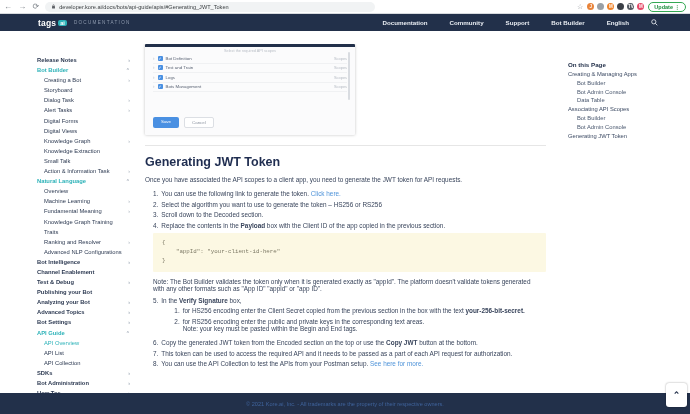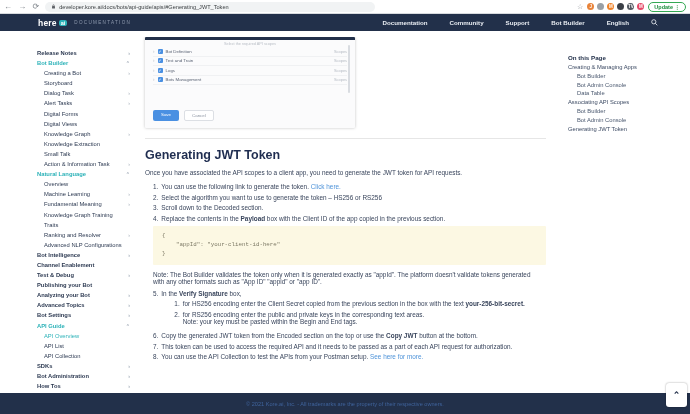--- a/index.html
+++ b/index.html
@@ -30,21 +30,21 @@
   .logo-kore { color:#fff; font-weight:bold; font-size:8.5px; letter-spacing:.2px; }
   .logo-ai { background:#2cb2b8; color:#fff; font-size:5.5px; font-weight:bold;
              border-radius:2px; padding:0 2px; }
   .logo-doc { color:#8d99ad; font-size:4.6px; letter-spacing:1.3px; margin-left:5px; }
   .sitenav { margin-left:auto; display:flex; align-items:center; gap:22px; margin-right:18px; }
   .nav-link { color:#e8ecf2; font-size:6.2px; font-weight:bold; text-decoration:none;
               white-space:nowrap; }
   .searchico { width:7px; height:7px; }
 
   
-  .page { position:absolute; left:0; top:37px; width:690px; height:362px;
+  .page { position:absolute; left:0; top:44px; width:690px; height:362px;
           display:flex; background:#fff; overflow:hidden; }
 
   
   .sidebar { flex:0 0 140px; padding-top:11px; overflow:hidden; }
   .side-item { display:flex; align-items:baseline; font-size:5.8px; color:#2d3a52;
                line-height:10.1px; padding-right:10px; }
   .side-item.lvl0 { padding-left:37px; font-weight:bold; }
   .side-item.lvl1 { padding-left:44px; }
   .side-item.teal { color:#2cb2b8; }
   .side-item .lbl { flex:1; white-space:normal; }
@@ -132,21 +132,21 @@
         <span class="extdot" style="background: rgb(59, 63, 70);"></span>
         <span class="extdot" style="background: rgb(85, 91, 99);">TV</span>
         <span class="extdot" style="background: rgb(229, 72, 103);">M</span>
       </span>
     <span class="update"><span>Update</span> ⋮</span>
   </div>
 </div>
 
 <div class="hdr">
   <div class="logo">
-    <span class="logo-kore">here</span>
+    <span class="logo-kore">tags</span>
     <span class="logo-ai">ai</span>
     <span class="logo-doc">DOCUMENTATION</span>
   </div>
   <nav class="sitenav">
     <span id="navlinks" style="display:flex;gap:22px;">
         <a class="nav-link">Documentation</a>
         <a class="nav-link">Community</a>
         <a class="nav-link">Support</a>
         <a class="nav-link">Bot Builder</a>
         <a class="nav-link">English</a>

